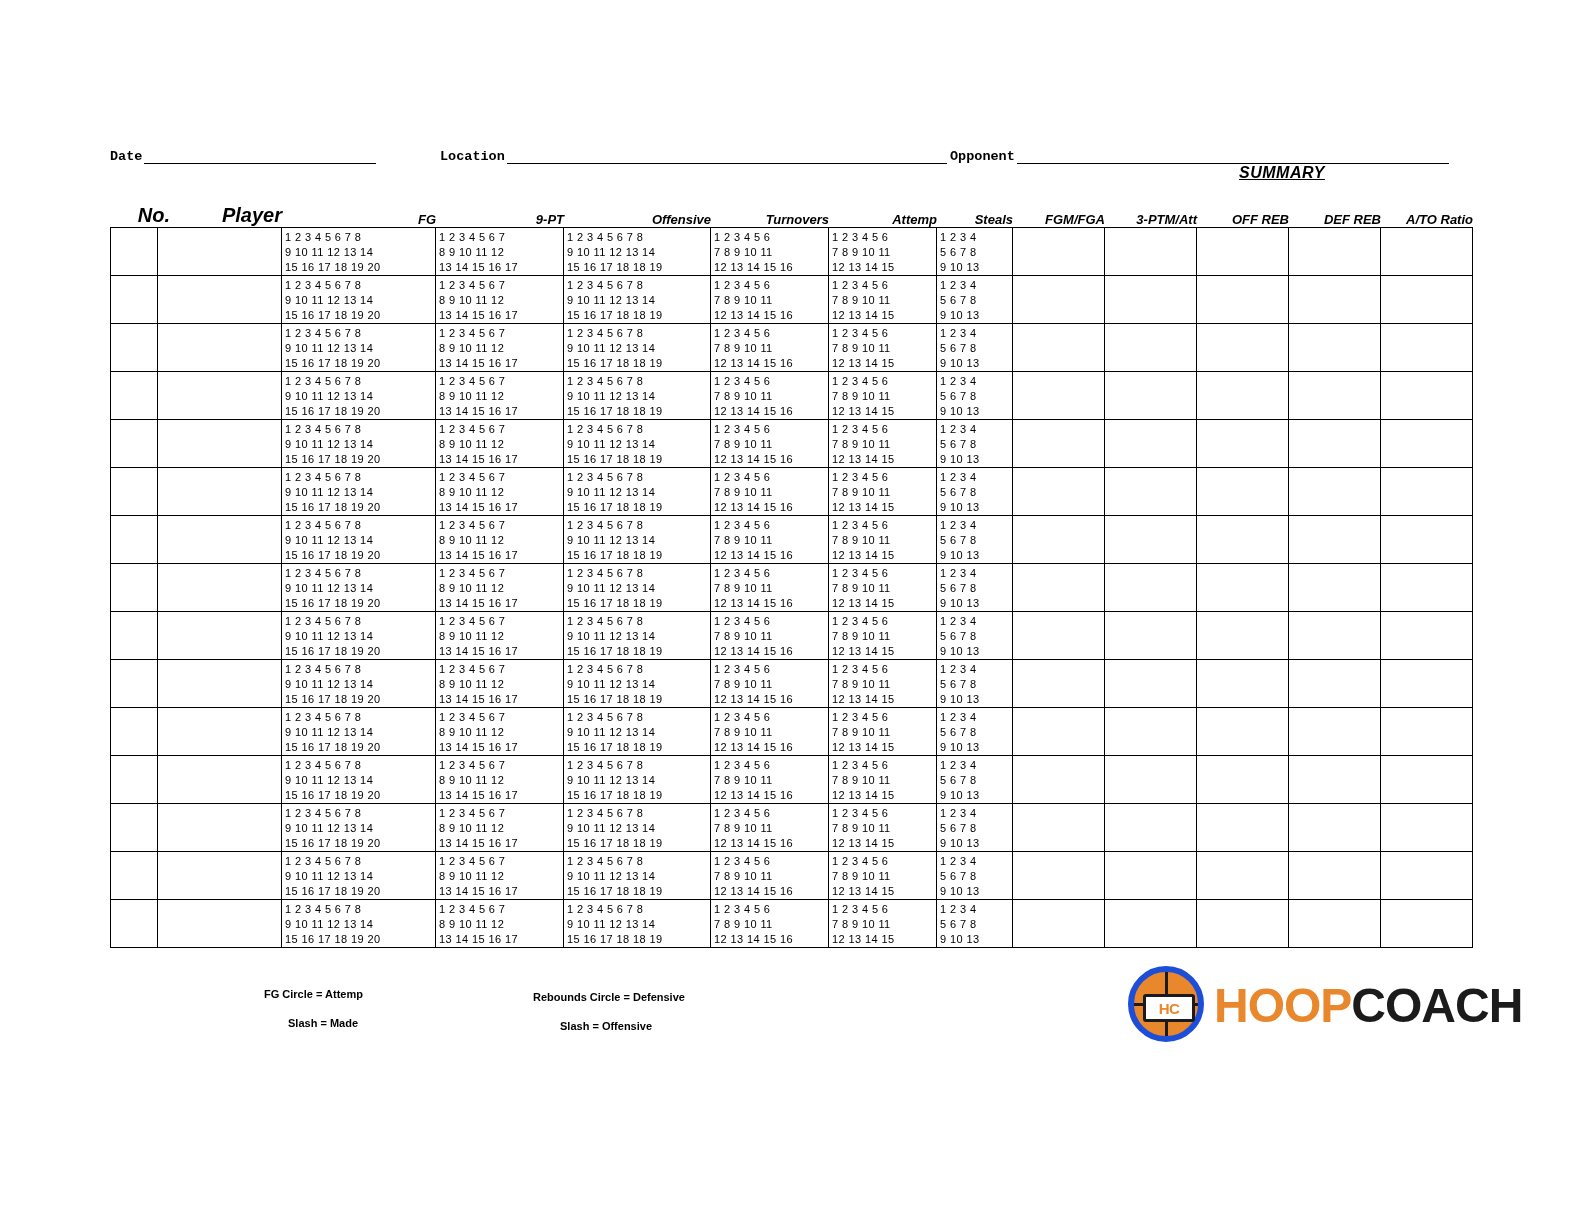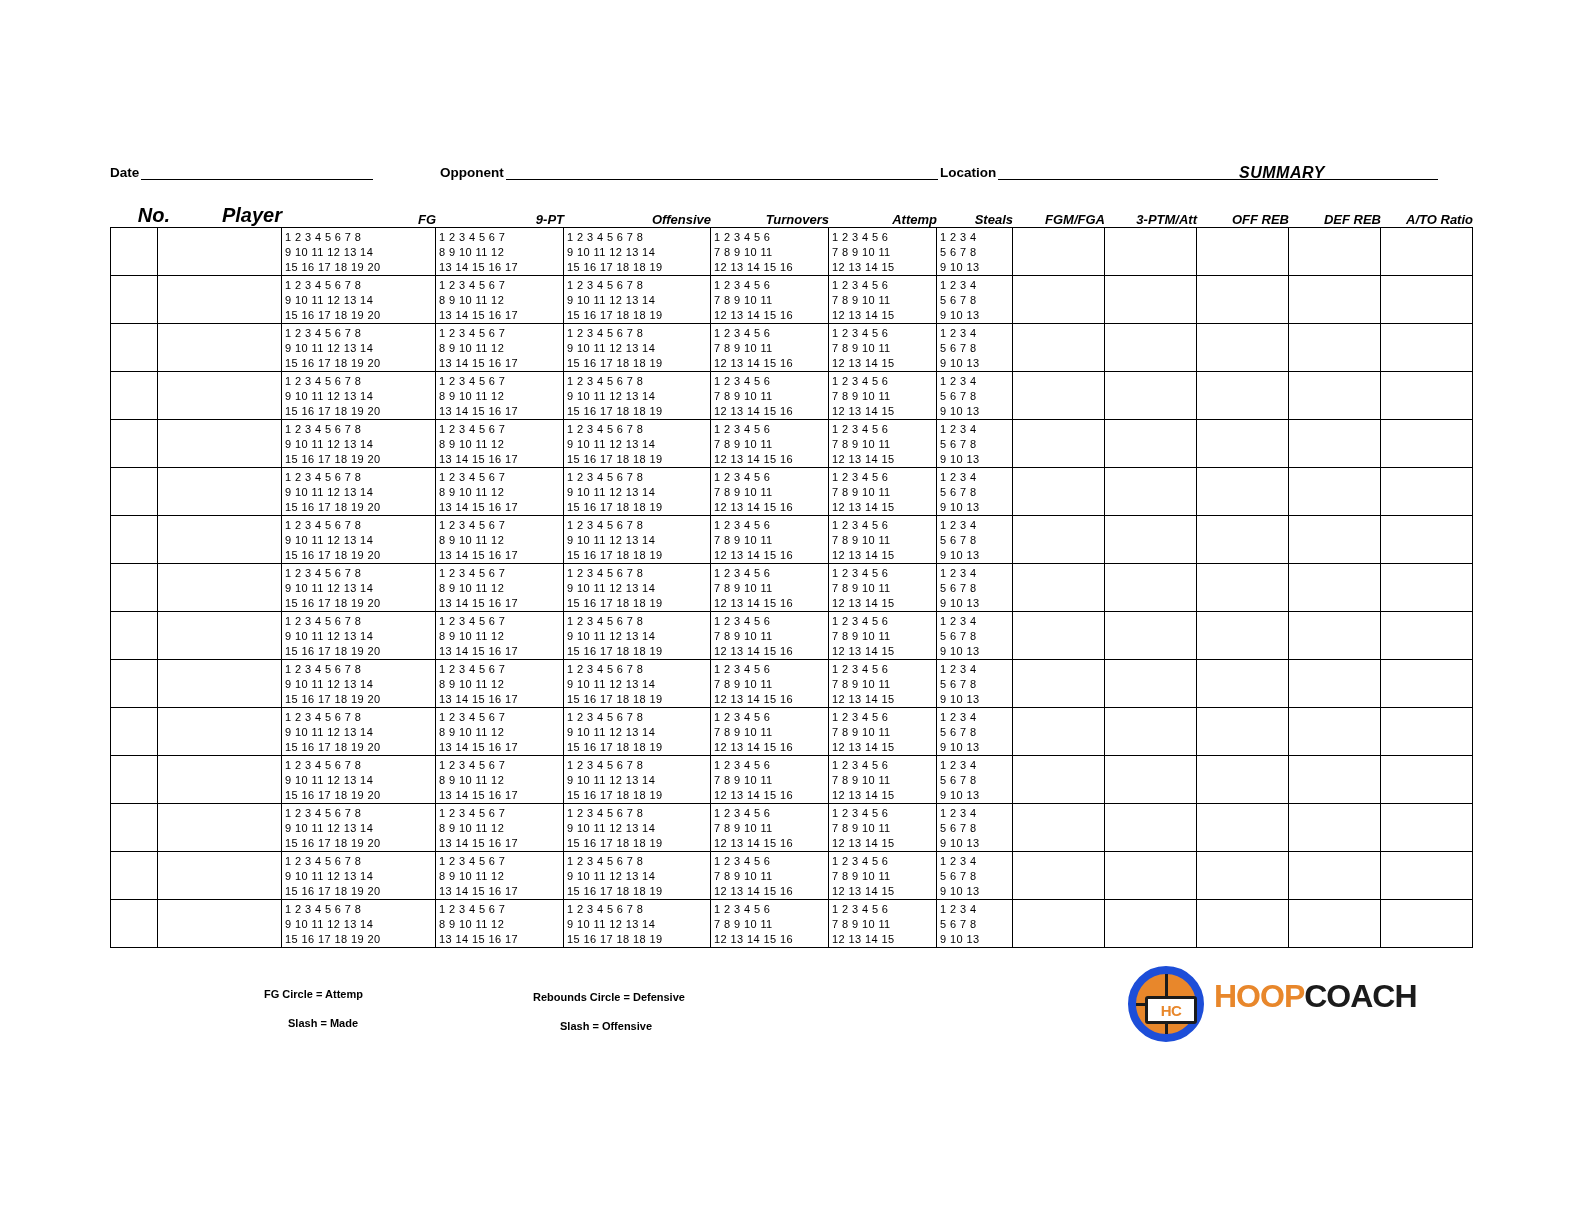--- a/index.html
+++ b/index.html
@@ -20,25 +20,26 @@
     position: absolute;
     left: 0; top: 0;
     width: 1584px;
     height: 1224px;
   }
 
   
   .header-row {
     position: absolute;
     left: 110px;
-    top: 158px;
+    top: 144px;
     width: 1340px;
     height: 22px;
     display: flex;
-    align-items: flex-end;
+    align-items: flex-start;
+    font-family: Liberation Mono, monospace;
   }
   .hdr-field {
     display: flex;
     align-items: flex-end;
     height: 20px;
   }
   .hdr-label {
     font-size: 13.5px;
     font-weight: bold;
     white-space: nowrap;
@@ -147,21 +148,21 @@
     top: 966px;
     width: 300px;
     height: 80px;
   }
   .logo-ball {
     position: absolute;
     left: 0; top: 0;
     width: 76px; height: 76px;
     border-radius: 50%;
     background: #E8872B;
-    border: 8px solid #1d4ed8;
+    border: 6px solid #1d4ed8;
     box-sizing: border-box;
   }
   .logo-ball .vline {
     position: absolute;
     left: 50%;
     top: 0;
     width: 3px;
     height: 100%;
     margin-left: -1.5px;
     background: #1b1b1b;
@@ -192,44 +193,44 @@
   .logo-ball .plate span {
     font-size: 15px;
     font-weight: bold;
     color: #E8872B;
     letter-spacing: -0.5px;
   }
   .logo-text {
     position: absolute;
     left: 86px;
     top: 12px;
-    font-size: 32px;
+    font-size: 48px;
     font-weight: bold;
     letter-spacing: -1px;
     white-space: nowrap;
   }
   .logo-text .hoop { color: #E8872B; }
   .logo-text .coach { color: #1b1b1b; }
 </style>
 </head>
 <body>
 
 <div class="sheet">
 
   <div class="header-row">
     <div class="hdr-field f-date">
       <span class="hdr-label">Date</span>
       <span class="hdr-rule"></span>
     </div>
+    <div class="hdr-field f-loc">
+      <span class="hdr-label">Location</span>
+      <span class="hdr-rule"></span>
+    </div>
     <div class="hdr-field f-opp">
       <span class="hdr-label">Opponent</span>
-      <span class="hdr-rule"></span>
-    </div>
-    <div class="hdr-field f-loc">
-      <span class="hdr-label">Location</span>
       <span class="hdr-rule"></span>
     </div>
   </div>
 
   <div class="summary-title">SUMMARY</div>
 
   <div class="col-heads">
     <div class="ch big" style="left:0px;width:60px;">No.</div>
     <div class="ch big" style="left:62px;width:110px;">Player</div>
     <div class="ch" style="left:172px;width:154px;">FG</div>

